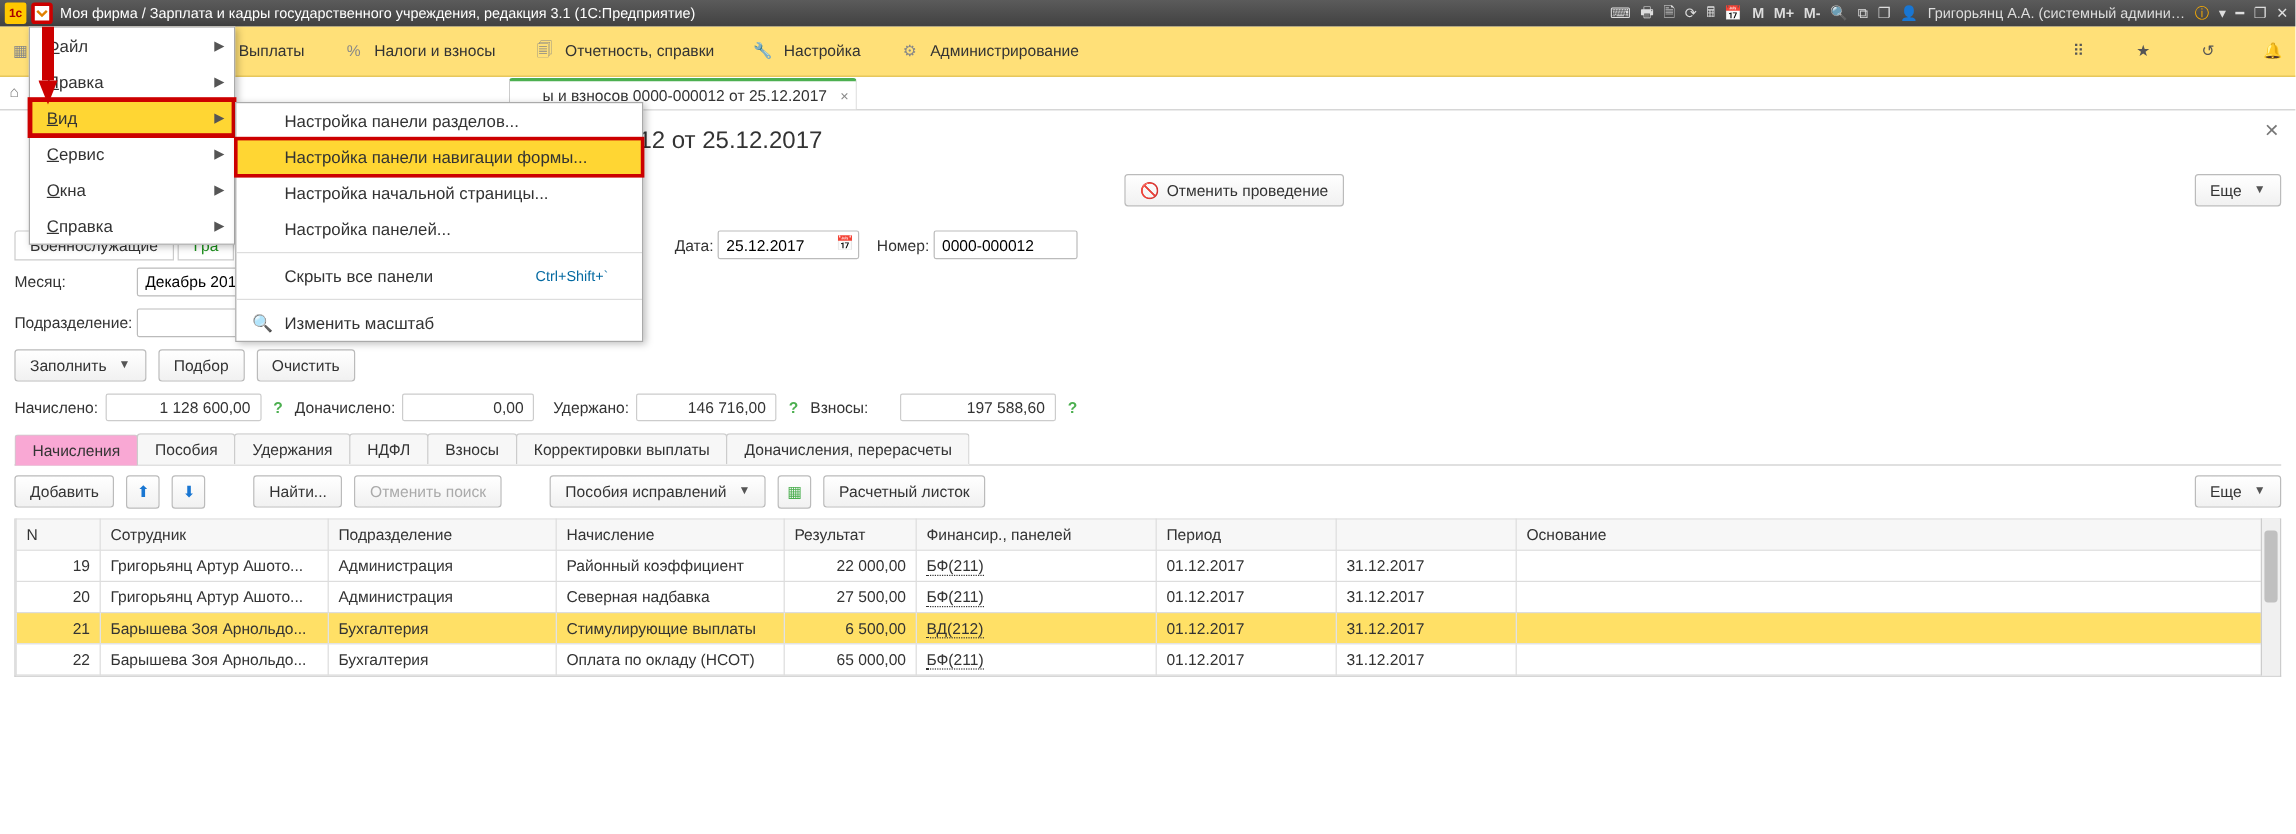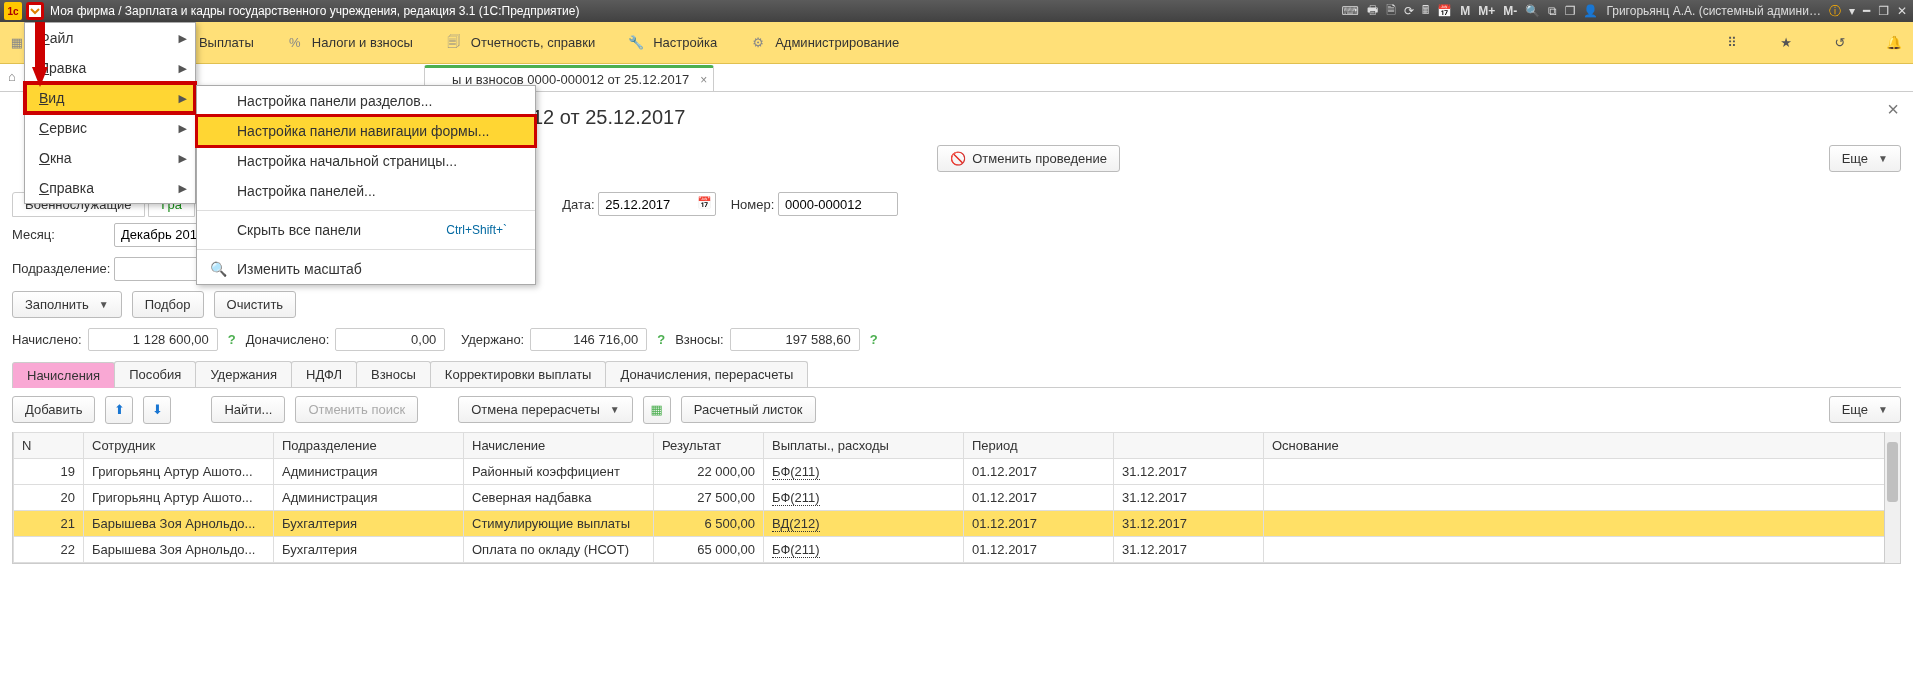--- a/index.html
+++ b/index.html
@@ -301,21 +301,21 @@
     <label class="field-lbl">Начислено:</label>
     <span class="num-disp" style="width:130px;">1 128 600,00</span>
     <span class="q-mark">?</span>
     <label class="field-lbl">Доначислено:</label>
     <span class="num-disp" style="width:110px;">0,00</span>
     &nbsp;
     <label class="field-lbl">Удержано:</label>
     <span class="num-disp" style="width:117px;">146 716,00</span>
     <span class="q-mark">?</span>
     <label class="field-lbl">Взносы:</label>
-    <span class="num-disp" style="width:130px;">197 588,60</span>
+    <span class="num-disp" style="width:130px;margin-left:20px;">197 588,60</span>
     <span class="q-mark">?</span>
   </div>
 
   <div class="inner-tabs" id="innerTabs">
       <div class="itab active">Начисления</div>
       <div class="itab">Пособия</div>
       <div class="itab">Удержания</div>
       <div class="itab">НДФЛ</div>
       <div class="itab">Взносы</div>
       <div class="itab">Корректировки выплаты</div>
@@ -328,21 +328,21 @@
         <span style="color:#1976d2;">⬆</span>
       </div>
     <div class="icon-btn">
         <span style="color:#1976d2;">⬇</span>
       </div>
     <div style="width:20px;"></div>
     <div class="btn">Найти...</div>
     <div class="btn disabled">Отменить поиск</div>
     <div style="width:20px;"></div>
     <div class="btn">
-        <span>Отмена перерасчеты</span>
+        <span>Пособия исправлений</span>
         <span class="caret">▼</span>
       </div>
     <div class="icon-btn">
         <span style="color:#4caf50;">▦</span>
       </div>
     <div class="btn">Расчетный листок</div>
     <div class="btn more-btn-right" style="margin-left:auto;">
         <span>Еще</span>
         <span class="caret">▼</span>
       </div>
@@ -361,21 +361,21 @@
           <col style="width:150px">
           <col>
       </colgroup>
       <thead>
           <tr id="thead-row">
             <th>N</th>
             <th>Сотрудник</th>
             <th>Подразделение</th>
             <th>Начисление</th>
             <th>Результат</th>
-            <th>Выплаты., расходы</th>
+            <th>Финансир., панелей</th>
             <th>Период</th>
             <th></th>
             <th>Основание</th>
           </tr>
         </thead>
       <tbody id="tbody">
           <tr>
             <td class="num">19</td>
             <td>Григорьянц Артур Ашото...</td>
             <td>Администрация</td>

